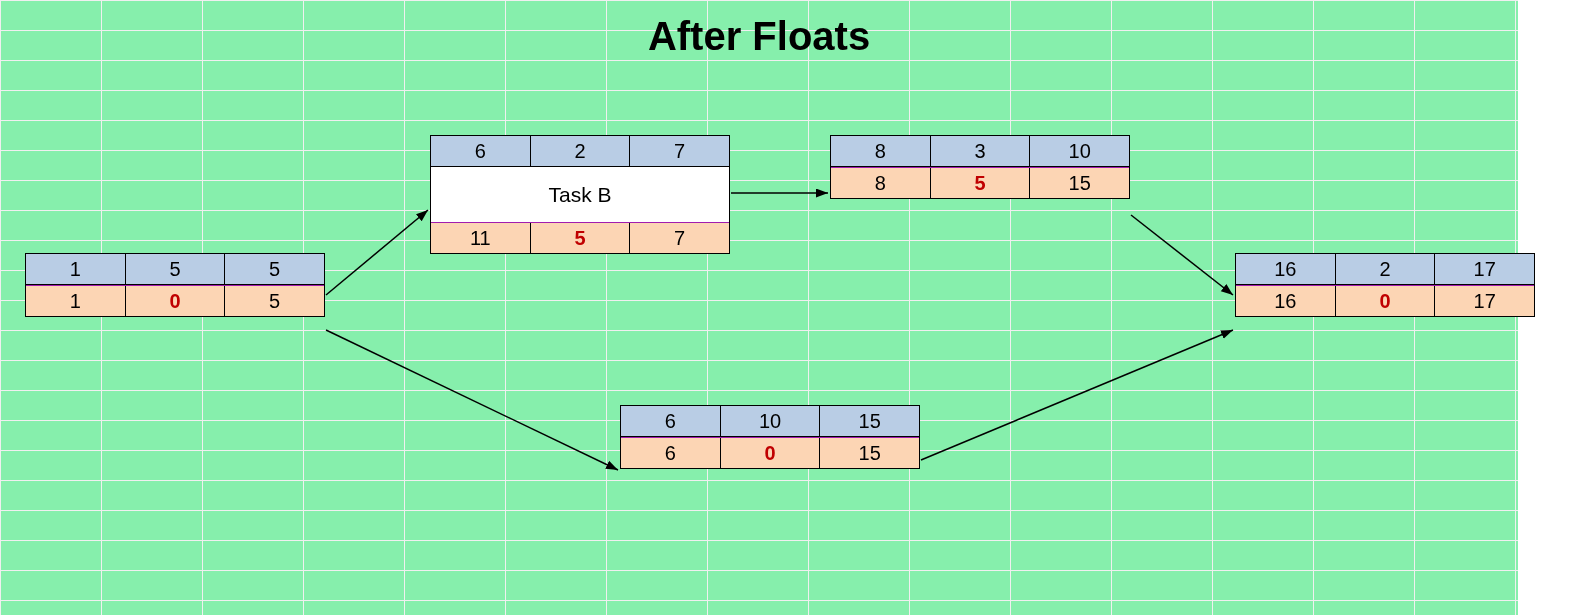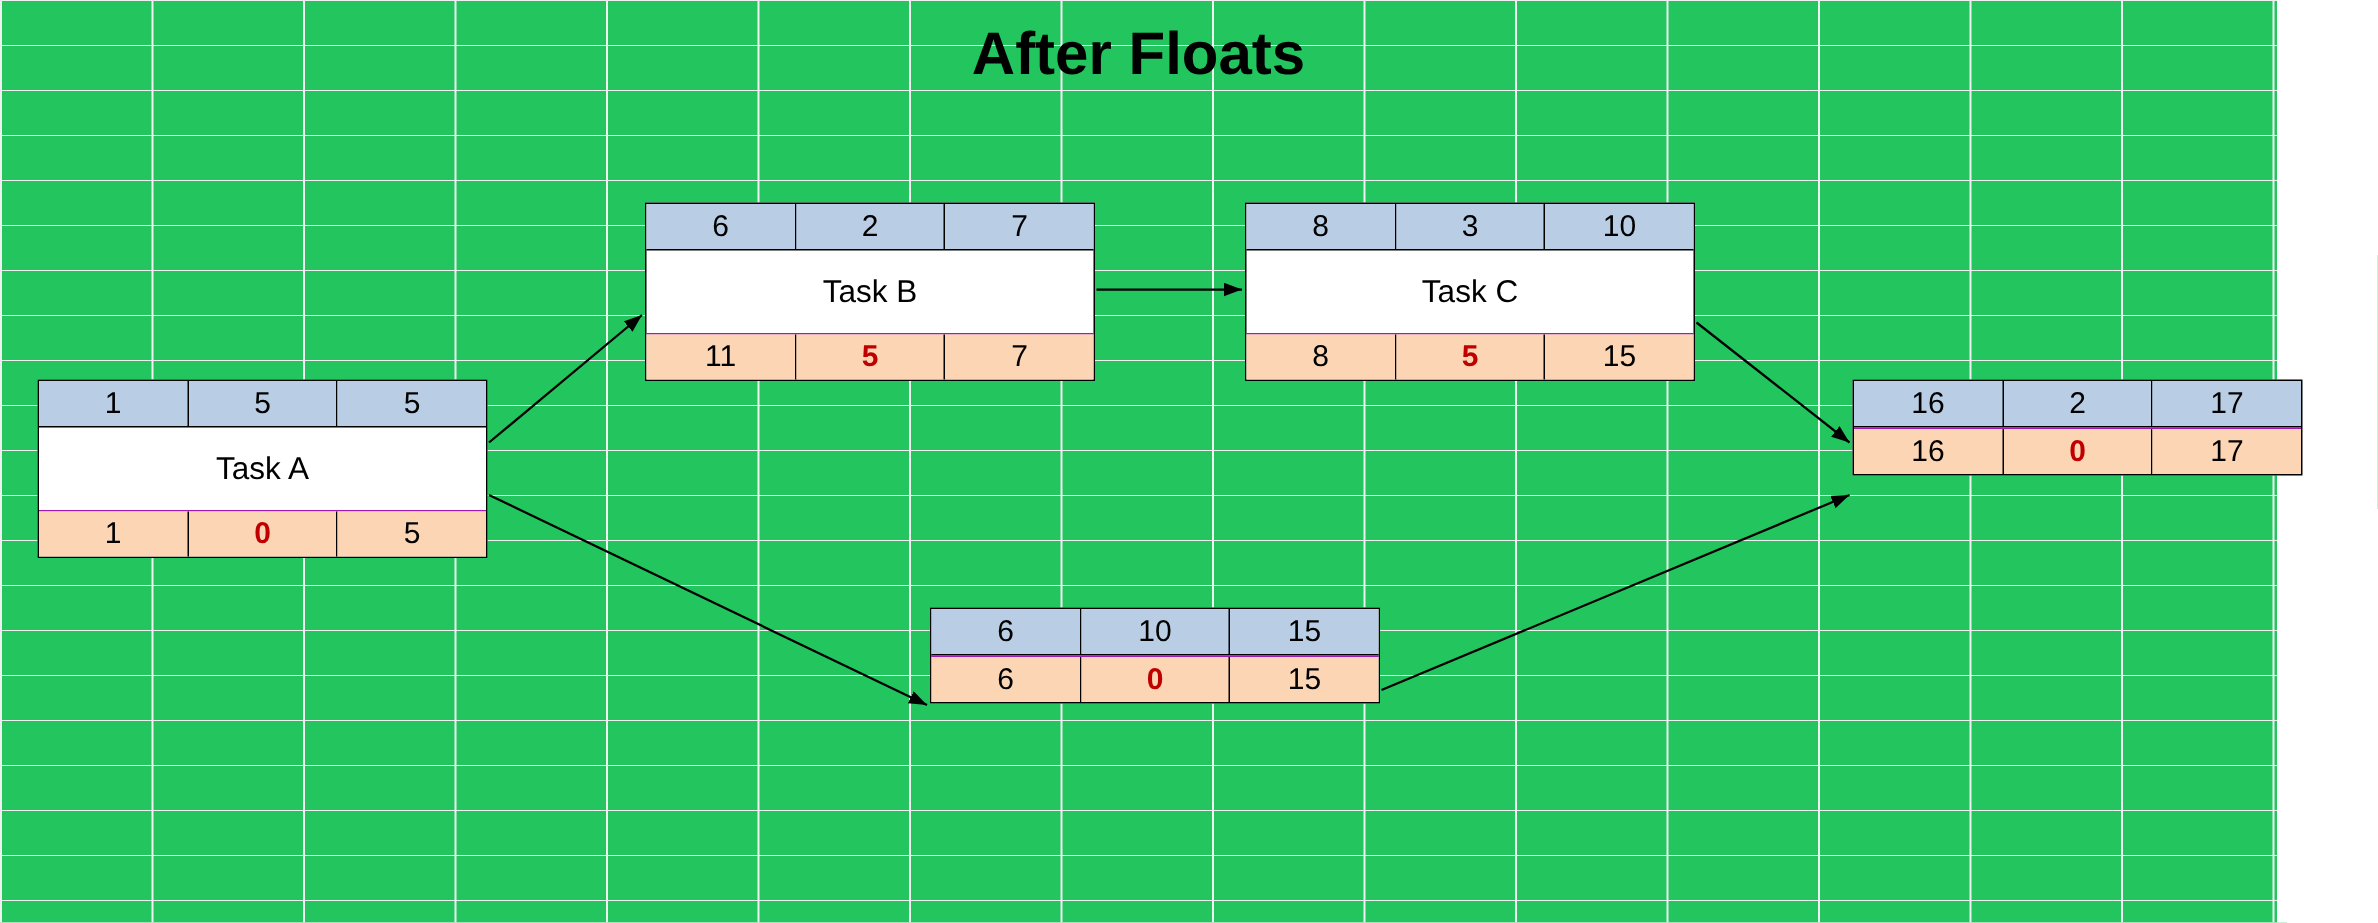--- a/index.html
+++ b/index.html
@@ -1,16 +1,16 @@
 <!DOCTYPE html>
 <html><head>
 <meta charset="utf-8">
 <style>
   html,body{margin:0;padding:0;background:#fff;font-family:Arial,Helvetica,sans-serif;}
-  .canvas{position:relative;width:1518px;height:615px;background:#22c55e;}
+  .canvas{position:relative;width:1518px;height:615px;background:#86efac;}
   
   .grid{position:absolute;inset:0;
     background-image:
       linear-gradient(to right,#f0f0f0 1px,transparent 1px),
       linear-gradient(to bottom,#f0f0f0 1px,transparent 1px);
     background-size:101px 30px;
     pointer-events:none;}
   .title{position:absolute;left:0;right:0;top:14px;text-align:center;
     font-size:40px;font-weight:700;color:#000;}
   .task{position:absolute;width:300px;border:1px solid #000;box-sizing:border-box;background:#fff;}
@@ -32,21 +32,20 @@
 <div class="canvas">
   <div class="grid"></div>
   <div class="title">After Floats</div>
 
   <div class="task" style="left:25px;top:253px;">
     <div class="row blue">
       <div class="cell3">1</div>
       <div class="cell3">5</div>
       <div class="cell3">5</div>
     </div>
-    <div class="name">Task A</div>
     <div class="row orange">
       <div class="cell3">1</div>
       <div class="cell3 float">0</div>
       <div class="cell3">5</div>
     </div>
   </div>
 
   <div class="task" style="left:430px;top:135px;">
     <div class="row blue">
       <div class="cell3">6</div>
@@ -60,21 +59,20 @@
       <div class="cell3">7</div>
     </div>
   </div>
 
   <div class="task" style="left:830px;top:135px;">
     <div class="row blue">
       <div class="cell3">8</div>
       <div class="cell3">3</div>
       <div class="cell3">10</div>
     </div>
-    <div class="name">Task C</div>
     <div class="row orange">
       <div class="cell3">8</div>
       <div class="cell3 float">5</div>
       <div class="cell3">15</div>
     </div>
   </div>
 
   <div class="task" style="left:620px;top:405px;">
     <div class="row blue">
       <div class="cell3">6</div>

